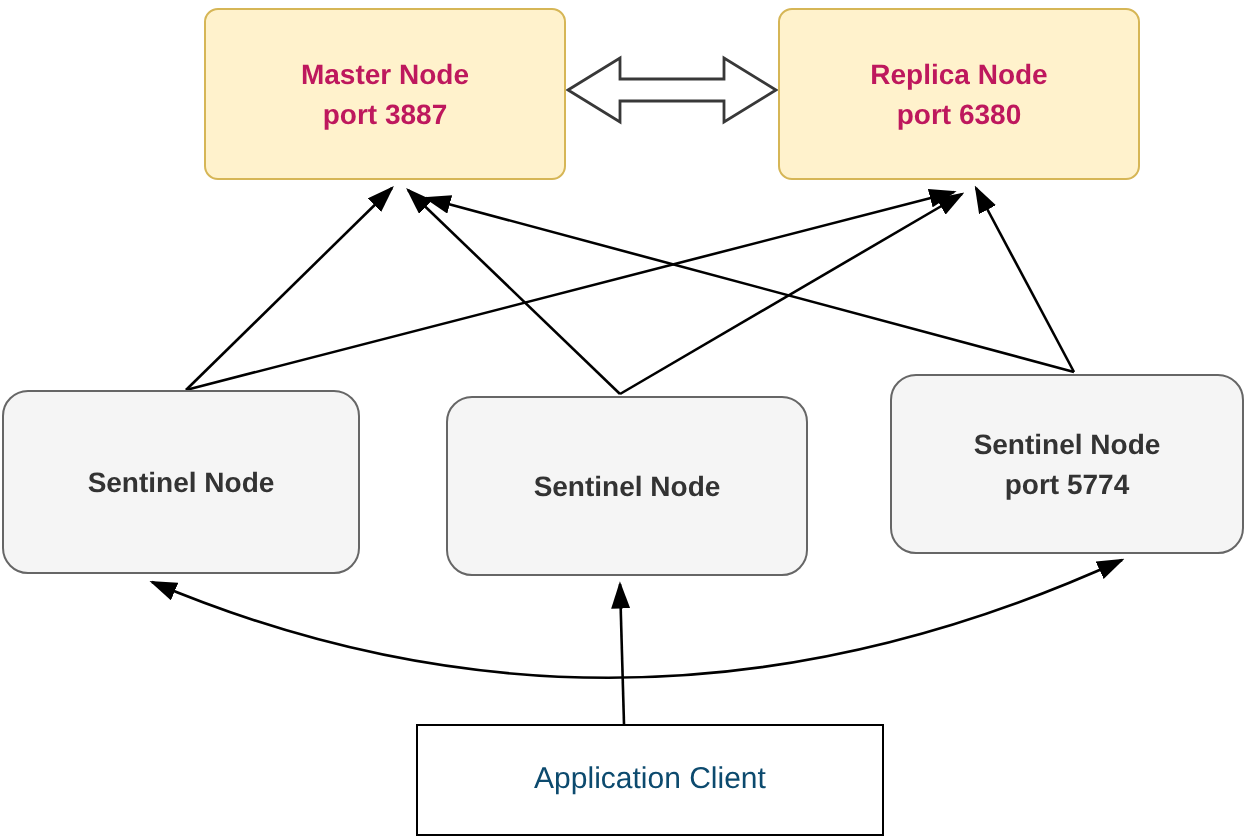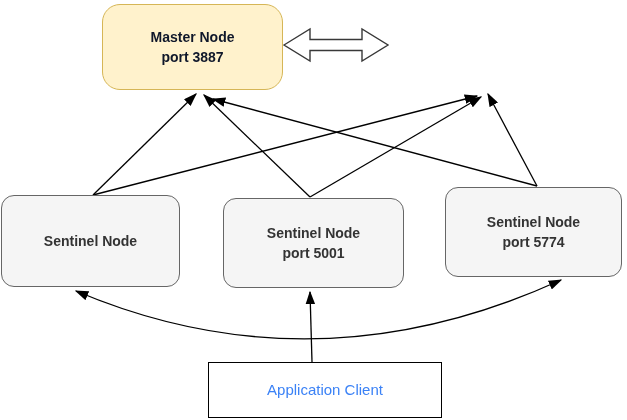--- a/index.html
+++ b/index.html
@@ -24,34 +24,34 @@
     align-items: center;
     justify-content: center;
     text-align: center;
     font-size: 14px;
     font-weight: bold;
     line-height: 20px;
   }
   .node.redis {
     background: var(--redis_fill);
     border: 1px solid var(--redis_stroke);
-    border-radius: 18px;
-    color: #0f172a;
+    border-radius: 7px;
+    color: #be185d;
   }
   .node.sentinel {
     background: var(--sentinel_fill);
     border: 1px solid var(--sentinel_stroke);
     border-radius: 13px;
     color: #333333;
   }
   .node.client {
     background: var(--client_fill);
     border: 1px solid var(--client_stroke);
     border-radius: 0;
-    color: #3b82f6;
+    color: #0c4a6e;
     font-weight: normal;
     font-size: 15px;
   }
   #master   { left: 102px; top: 4px;   width: 181px; height: 86px; }
   #replica  { left: 389px; top: 4px;   width: 181px; height: 86px; }
   #sent5000 { left: 1px;   top: 195px; width: 179px; height: 92px; }
   #sent5001 { left: 223px; top: 198px; width: 181px; height: 90px; }
   #sent5002 { left: 445px; top: 187px; width: 177px; height: 90px; }
   #client   { left: 208px; top: 362px; width: 234px; height: 56px; }
 
@@ -82,28 +82,31 @@
     <path class="conn" d="M 76,291 Q 315,392 561,280" marker-start="url(#ah)" marker-end="url(#ah)"></path>
 
     <polygon class="dblarrow" points="284,45 310,29 310,39.5 362,39.5 362,29 388,45 362,61 362,50.5 310,50.5 310,61"></polygon>
   </svg>
 
   <div id="master" class="node redis">
     <div>Master Node</div>
     <div>port 3887</div>
   </div>
 
+  <div id="replica" class="node redis">
+    <div>Replica Node</div>
+    <div>port 6380</div>
+  </div>
 
   <div id="sent5000" class="node sentinel">
     <div>Sentinel Node</div>
   </div>
 
   <div id="sent5001" class="node sentinel">
     <div>Sentinel Node</div>
-    <div>port 5001</div>
   </div>
 
   <div id="sent5002" class="node sentinel">
     <div>Sentinel Node</div>
     <div>port 5774</div>
   </div>
 
   <div id="client" class="node client">
     <div>Application Client</div>
   </div>

